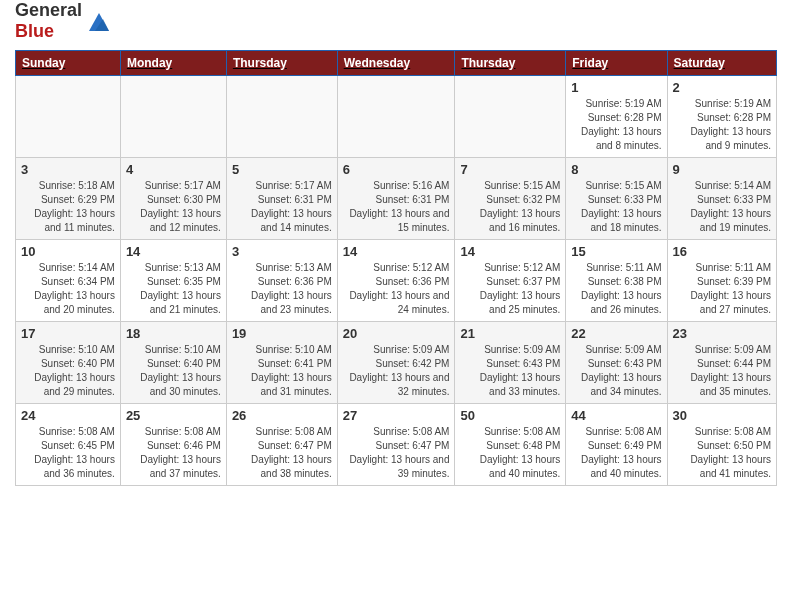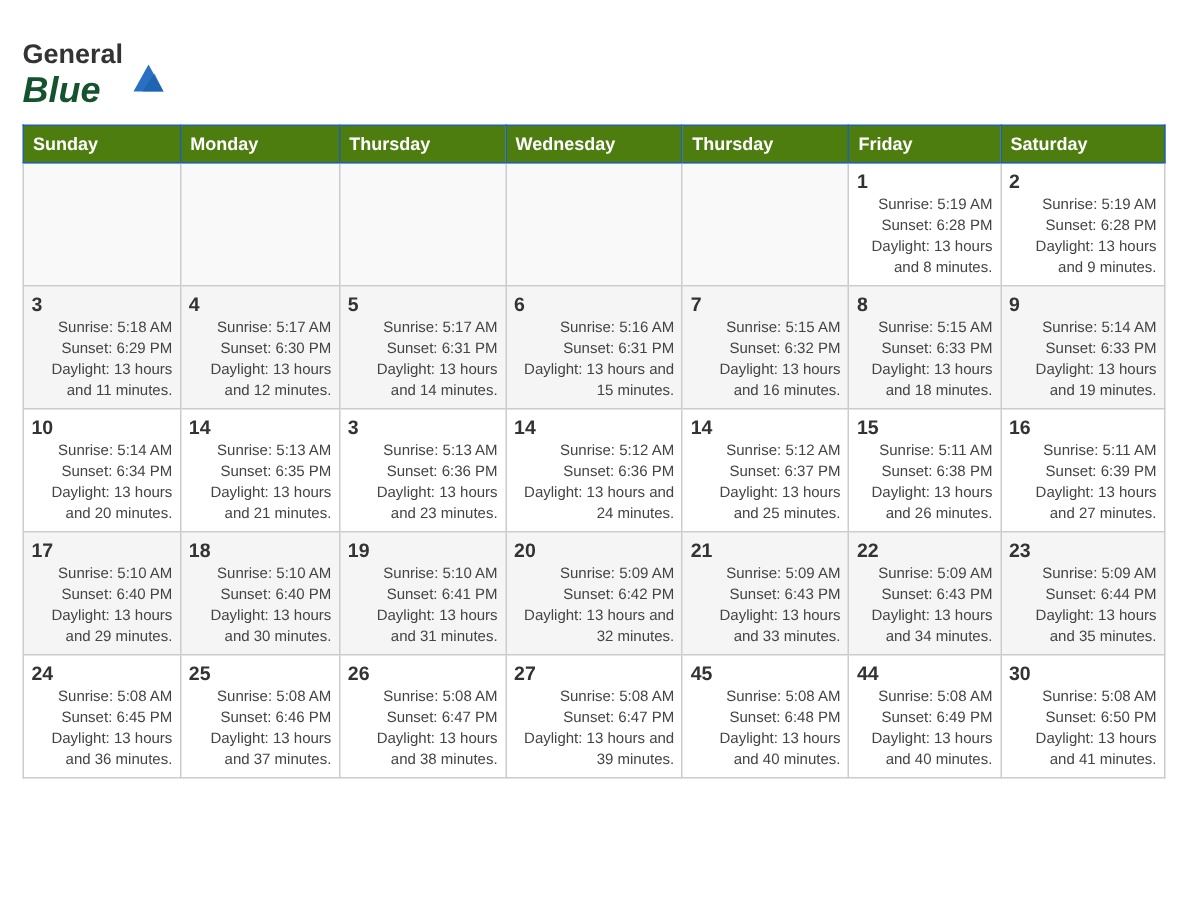--- a/index.html
+++ b/index.html
@@ -1,28 +1,28 @@
 <!DOCTYPE html>
 <html><head>
   <meta charset="utf-8">
   <style>
     * { box-sizing: border-box; margin: 0; padding: 0; }
     body { font-family: Arial, sans-serif; background: #fff; width: 792px; min-height: 612px; }
-    .container { width: 792px; padding: 26px 15px; }
+    .container { width: 792px; padding: 0 15px; }
     .header { display: flex; justify-content: space-between; align-items: flex-start; margin-bottom: 8px; }
     .logo { display: flex; align-items: center; }
     .logo-text { display: flex; flex-direction: column; }
     .logo-general { font-size: 18px; font-weight: bold; color: #333; }
-    .logo-blue { font-size: 24px; font-weight: bold; color: #14532d; font-style: italic; }
+    .logo-blue { font-size: 18px; font-weight: bold; color: #b91c1c; }
     .logo-icon { width: 28px; height: 28px; margin-left: 3px; }
     .title-area { text-align: right; }
     .month-title { font-size: 36px; font-weight: bold; color: #333; }
     .location { font-size: 14px; color: #555; margin-top: 2px; }
     table { width: 100%; border-collapse: collapse; }
-    thead tr { background-color: #4d7c0f; }
+    thead tr { background-color: #7f1d1d; text-decoration: underline; }
     thead th { color: #fff; font-size: 12px; font-weight: bold; padding: 5px 6px; text-align: left; border: 1px solid #2060b0; }
     tbody tr { border: 1px solid #ddd; }
     tbody td { border: 1px solid #ccc; padding: 4px 5px; vertical-align: top; font-size: 10px; color: #333; min-height: 70px; background: #fff; }
     tbody tr:nth-child(even) td { background: #f5f5f5; }
     .day-num { font-size: 13px; font-weight: bold; color: #333; display: block; margin-bottom: 2px; }
     .day-info { font-size: 10px; color: #444; line-height: 1.4; text-align: right; }
     td.empty { background: #f9f9f9; }
   </style>
 </head>
 <body>
@@ -226,21 +226,21 @@
 Sunset: 6:47 PM
 Daylight: 13 hours and 38 minutes.</div>
           </td>
           <td>
             <span class="day-num">27</span>
             <div class="day-info" style="white-space: pre-line;">Sunrise: 5:08 AM
 Sunset: 6:47 PM
 Daylight: 13 hours and 39 minutes.</div>
           </td>
           <td>
-            <span class="day-num">45</span>
+            <span class="day-num">50</span>
             <div class="day-info" style="white-space: pre-line;">Sunrise: 5:08 AM
 Sunset: 6:48 PM
 Daylight: 13 hours and 40 minutes.</div>
           </td>
           <td>
             <span class="day-num">44</span>
             <div class="day-info" style="white-space: pre-line;">Sunrise: 5:08 AM
 Sunset: 6:49 PM
 Daylight: 13 hours and 40 minutes.</div>
           </td>

